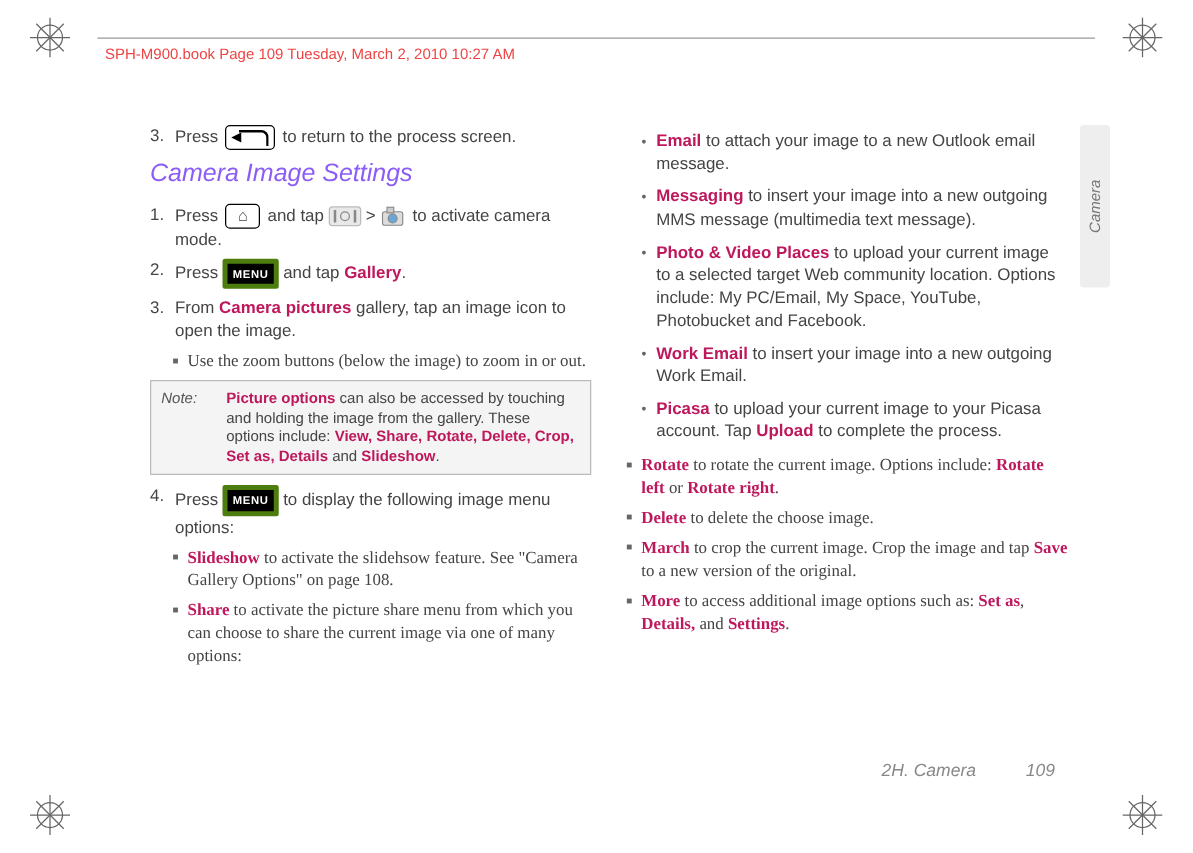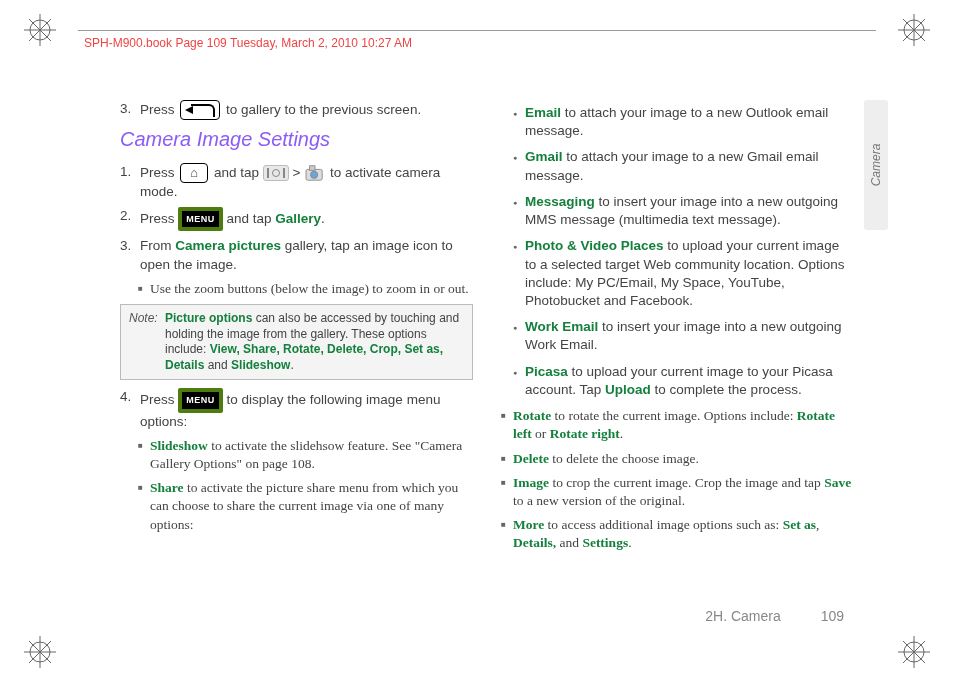--- a/index.html
+++ b/index.html
@@ -183,30 +183,31 @@
     .round-bullet .body { flex: 1; }
 
     .note-box {
       border: 1px solid #bbb;
       background: #f4f4f4;
       padding: 6px 8px;
       margin: 6px 0 8px 0;
       font-size: 12px;
       display: flex;
       line-height: 1.3;
+      gap: 16px;
     }
     .note-box .note-label {
       font-style: italic;
       width: 36px;
       flex-shrink: 0;
       color: #555;
     }
     .note-box .note-body { flex: 1; }
 
-    b { font-weight: bold; color: #15803d; }
+    b { font-weight: bold; color: #be185d; }
 
     .side-tab {
       position: absolute;
       right: 66px;
       top: 100px;
       width: 24px;
       height: 130px;
       background: #eee;
       border-radius: 3px;
       display: flex;
@@ -219,20 +220,21 @@
       font-style: italic;
       color: #777;
       white-space: nowrap;
     }
 
     .footer {
       position: absolute;
       bottom: 58px;
       right: 110px;
       font-size: 14px;
+      font-style: italic;
       color: #888;
     }
     .footer .pagenum {
       margin-left: 36px;
     }
   </style>
 </head>
 <body>
 
 <div class="crop-mark crop-tl">
@@ -289,21 +291,21 @@
 
 <div class="page-content">
 
   <div class="col col-left">
 
     <div class="step">
       <div class="step-num">3.</div>
       <div class="step-body">
         <span>Press </span>
         <span class="icon-btn icon-back"></span>
-        <span> to gallery to the previous screen.</span>
+        <span> to return to the process screen.</span>
       </div>
     </div>
 
     <div class="heading">Camera Image Settings</div>
 
     <div class="step">
       <div class="step-num">1.</div>
       <div class="step-body">
         <span>Press </span>
         <span class="icon-btn icon-home">⌂</span>
@@ -381,51 +383,45 @@
 
   <div class="col col-right">
 
     <div class="round-bullet">
       <div class="marker">●</div>
       <div class="body">
         <b>Email</b><span> to attach your image to a new Outlook email message.</span>
       </div>
     </div>
 
+
     <div class="round-bullet">
       <div class="marker">●</div>
       <div class="body">
-        <b>Gmail</b><span> to attach your image to a new Gmail email message.</span>
+        <b>Messaging</b><span> to insert your image into a new outgoing MMS message (multimedia text message).</span>
       </div>
     </div>
 
     <div class="round-bullet">
       <div class="marker">●</div>
       <div class="body">
-        <b>Messaging</b><span> to insert your image into a new outgoing MMS message (multimedia text message).</span>
+        <b>Photo &amp; Video Places</b><span> to upload your current image to a selected target Web community location. Options include: My PC/Email, My Space, YouTube, Photobucket and Facebook.</span>
       </div>
     </div>
 
     <div class="round-bullet">
       <div class="marker">●</div>
       <div class="body">
-        <b>Photo &amp; Video Places</b><span> to upload your current image to a selected target Web community location. Options include: My PC/Email, My Space, YouTube, Photobucket and Facebook.</span>
+        <b>Work Email</b><span> to insert your image into a new outgoing Work Email.</span>
       </div>
     </div>
 
     <div class="round-bullet">
       <div class="marker">●</div>
       <div class="body">
-        <b>Work Email</b><span> to insert your image into a new outgoing Work Email.</span>
-      </div>
-    </div>
-
-    <div class="round-bullet">
-      <div class="marker">●</div>
-      <div class="body">
         <b>Picasa</b><span> to upload your current image to your Picasa account. Tap </span><b>Upload</b><span> to complete the process.</span>
       </div>
     </div>
 
     <div class="sub-bullet" style="margin-left:0">
       <div class="marker">■</div>
       <div class="body">
         <b>Rotate</b><span> to rotate the current image. Options include: </span><b>Rotate left</b><span> or </span><b>Rotate right</b><span>.</span>
       </div>
     </div>
@@ -433,21 +429,21 @@
     <div class="sub-bullet" style="margin-left:0">
       <div class="marker">■</div>
       <div class="body">
         <b>Delete</b><span> to delete the choose image.</span>
       </div>
     </div>
 
     <div class="sub-bullet" style="margin-left:0">
       <div class="marker">■</div>
       <div class="body">
-        <b>Image</b><span> to crop the current image. Crop the image and tap </span><b>Save</b><span> to a new version of the original.</span>
+        <b>March</b><span> to crop the current image. Crop the image and tap </span><b>Save</b><span> to a new version of the original.</span>
       </div>
     </div>
 
     <div class="sub-bullet" style="margin-left:0">
       <div class="marker">■</div>
       <div class="body">
         <b>More</b><span> to access additional image options such as: </span><b>Set as</b><span>, </span><b>Details,</b><span> and </span><b>Settings</b><span>.</span>
       </div>
     </div>
 

